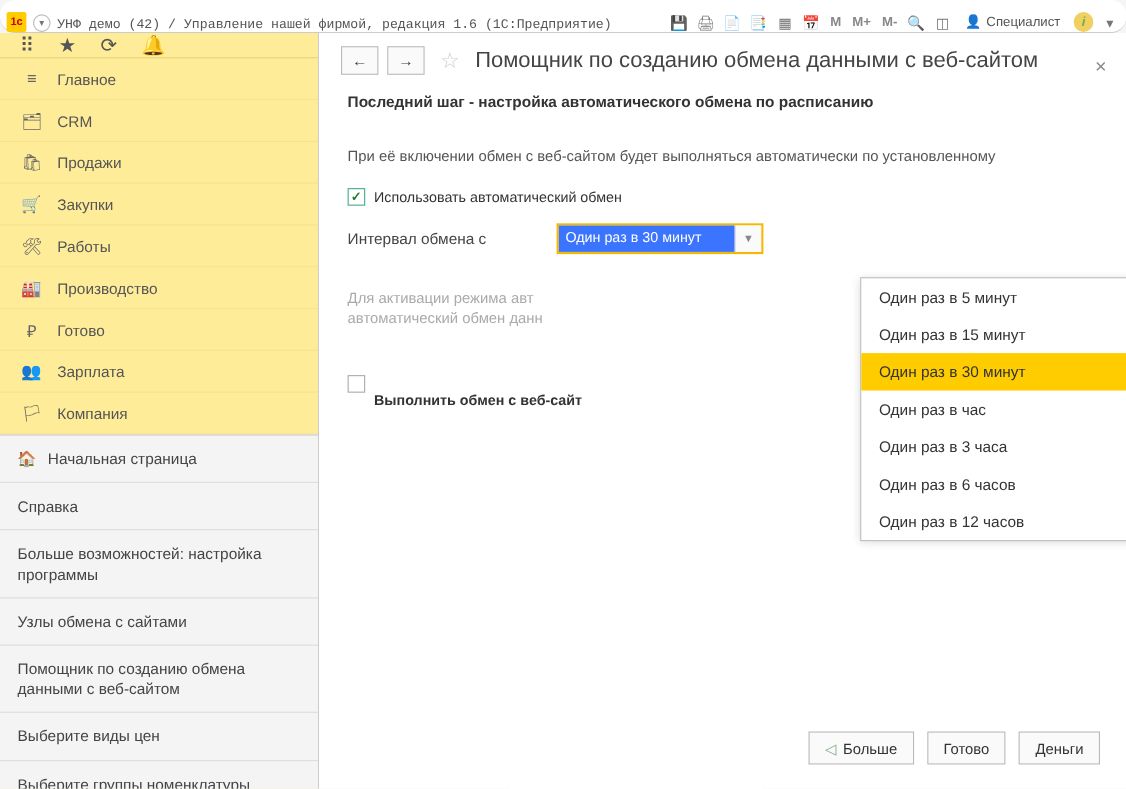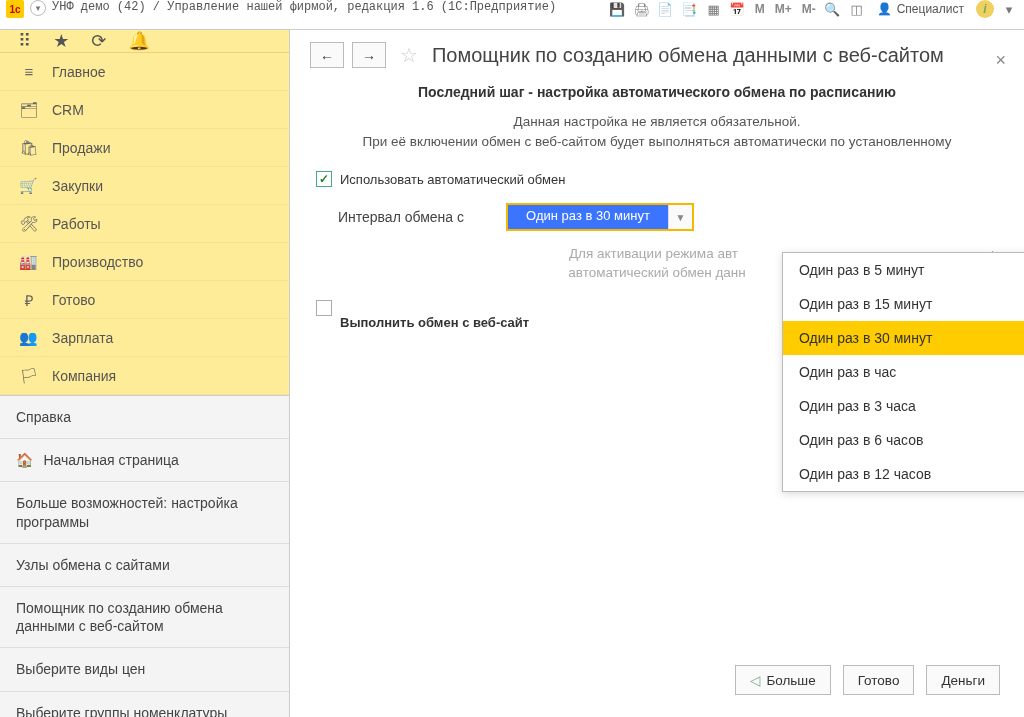--- a/index.html
+++ b/index.html
@@ -1,19 +1,19 @@
 <!DOCTYPE html>
 <html><head>
 <meta charset="utf-8">
 <style>
   * { box-sizing: border-box; margin: 0; padding: 0; font-family: Arial, sans-serif; }
   body { width: 1024px; height: 717px; background: #f5f5f5; overflow: hidden; font-size: 13px; color: #333; }
 
   
-  .titlebar { height: 30px; background: #fff; border-bottom: 1px solid #ccc; display: flex; align-items: flex-start; padding: 0 6px; gap: 6px; }
+  .titlebar { height: 30px; background: #fff; border-bottom: 1px solid #ccc; display: flex; align-items: flex-end; padding: 0 6px; gap: 6px; border-radius: 14px; }
   .tb-logo { width: 18px; height: 18px; background: #ffcc00; border-radius: 2px; font-size: 10px; font-weight: bold; color: #c00; display:flex;align-items:center;justify-content:center; }
   .tb-dd { width:16px;height:16px;border:1px solid #bbb;border-radius:8px;display:flex;align-items:center;justify-content:center;font-size:9px;color:#777; }
   .tb-title { font-size: 12px; color: #555; font-family: Liberation Mono, monospace; }
   .tb-spacer { flex: 1; }
   .tb-icons { display: flex; gap: 6px; align-items: center; }
   .tb-ico { width: 18px; height: 18px; display: flex; align-items: center; justify-content: center; font-size: 13px; color: #777; cursor: pointer; }
   .tb-m { font-weight: bold; font-size:12px; color:#888; width:auto; padding:0 2px;}
   .tb-user { display:flex;align-items:center;gap:4px;font-size:12px;color:#555;padding:0 6px;}
   .tb-info { width:18px;height:18px;border-radius:9px;background:#f0d060;color:#7a5;display:flex;align-items:center;justify-content:center;font-weight:bold;font-style:italic;font-size:12px;}
 
@@ -38,31 +38,31 @@
   .sb-link .ico { margin-right:10px; color:#666; }
 
   
   .chead { display:flex;align-items:center;gap:8px;padding:12px 20px 10px; }
   .navbtn { width:34px;height:26px;border:1px solid #bbb;background:#fafafa;display:flex;align-items:center;justify-content:center;font-size:14px;cursor:pointer; }
   .star { font-size:20px;color:#ccc; margin:0 6px; cursor:pointer; }
   .ctitle { font-size:20px;color:#444; }
   .close-x { position:absolute; right:18px; top:20px; font-size:18px; color:#888; cursor:pointer; }
 
   
-  .cbody { padding:6px 26px; color:#333;text-align:center; }
+  .cbody { padding:6px 26px; color:#333; }
   .step { font-size:14px; font-weight:bold; margin-bottom:12px; }
   .desc { font-size:13.5px; color:#555; line-height:1.45; margin-bottom:20px; }
   .chkrow { display:flex;align-items:center;gap:8px;margin-bottom:16px; }
   .chk { width:16px;height:16px;border:1px solid #4a8;background:#fff;display:flex;align-items:center;justify-content:center;color:#2a7a2a;font-size:12px;font-weight:bold; }
-  .field { display:flex;align-items:center;gap:20px;margin-bottom:14px; }
+  .field { display:flex;align-items:center;gap:20px;margin-bottom:31px; }
   .flabel { font-size:14px;color:#444; width:170px; }
   .combo { display:flex;border:2px solid #f5b800; height:28px; }
   .combo-val { width:160px; padding:3px 6px; font-size:13px; background:#3a74ff; color:#fff; white-space:nowrap;overflow:hidden; }
   .combo-btn { width:24px;border-left:1px solid #ddd;background:#fafafa;display:flex;align-items:center;justify-content:center;font-size:10px;color:#888;cursor:pointer; }
-  .hint { font-size:13.5px; color:#aaa; line-height:1.4; margin-bottom:4px; }
+  .hint { font-size:13.5px; color:#aaa; line-height:1.4; margin-bottom:28px; }
   .chkrow2 .chk { border-color:#aaa; color:transparent; }
   .chkrow2 .lbl { font-weight:bold; font-size:13px;margin-top:28px; }
 
   
   .dd { position:absolute; left:492px; top:222px; width:388px; background:#fff; border:1px solid #bbb; box-shadow:0 2px 8px rgba(0,0,0,0.15); z-index:10; }
   .dd-item { padding:9px 16px; font-size:14px; cursor:pointer; }
   .dd-item.sel { background:#ffcc00; }
 
   
   .cfoot { position:absolute; bottom:22px; right:24px; display:flex; gap:12px; }
@@ -139,43 +139,43 @@
         <div class="sb-item">
           <span class="ico">👥</span>
           <span class="lbl">Зарплата</span>
         </div>
         <div class="sb-item">
           <span class="ico">🏳</span>
           <span class="lbl">Компания</span>
         </div>
       </div>
     <div class="sb-links" id="sb-links">
+        <div class="sb-link"><span class="ico">🏠</span>Начальная страница</div>
         <div class="sb-link">Справка</div>
-        <div class="sb-link"><span class="ico">🏠</span>Начальная страница</div>
         <div class="sb-link">Больше возможностей: настройка программы</div>
         <div class="sb-link">Узлы обмена с сайтами</div>
         <div class="sb-link">Помощник по созданию обмена данными с веб-сайтом</div>
         <div class="sb-link">Выберите виды цен</div>
         <div class="sb-link">Выберите группы номенклатуры</div>
       </div>
   </div>
 
   <div class="content">
     <div class="close-x">×</div>
     <div class="chead">
       <div class="navbtn">←</div>
       <div class="navbtn">→</div>
       <div class="star">☆</div>
       <div class="ctitle">Помощник по созданию обмена данными с веб-сайтом</div>
     </div>
 
     <div class="cbody">
       <div class="step">Последний шаг - настройка автоматического обмена по расписанию</div>
       <div class="desc">
-        <span>Данная настройка не является обязательной.</span><br>
+        <br>
         <span>При её включении обмен с веб-сайтом будет выполняться автоматически по установленному</span>
       </div>
 
       <div class="chkrow">
         <div class="chk">✓</div>
         <span>Использовать автоматический обмен</span>
       </div>
 
       <div class="field">
         <div class="flabel">Интервал обмена с</div>

